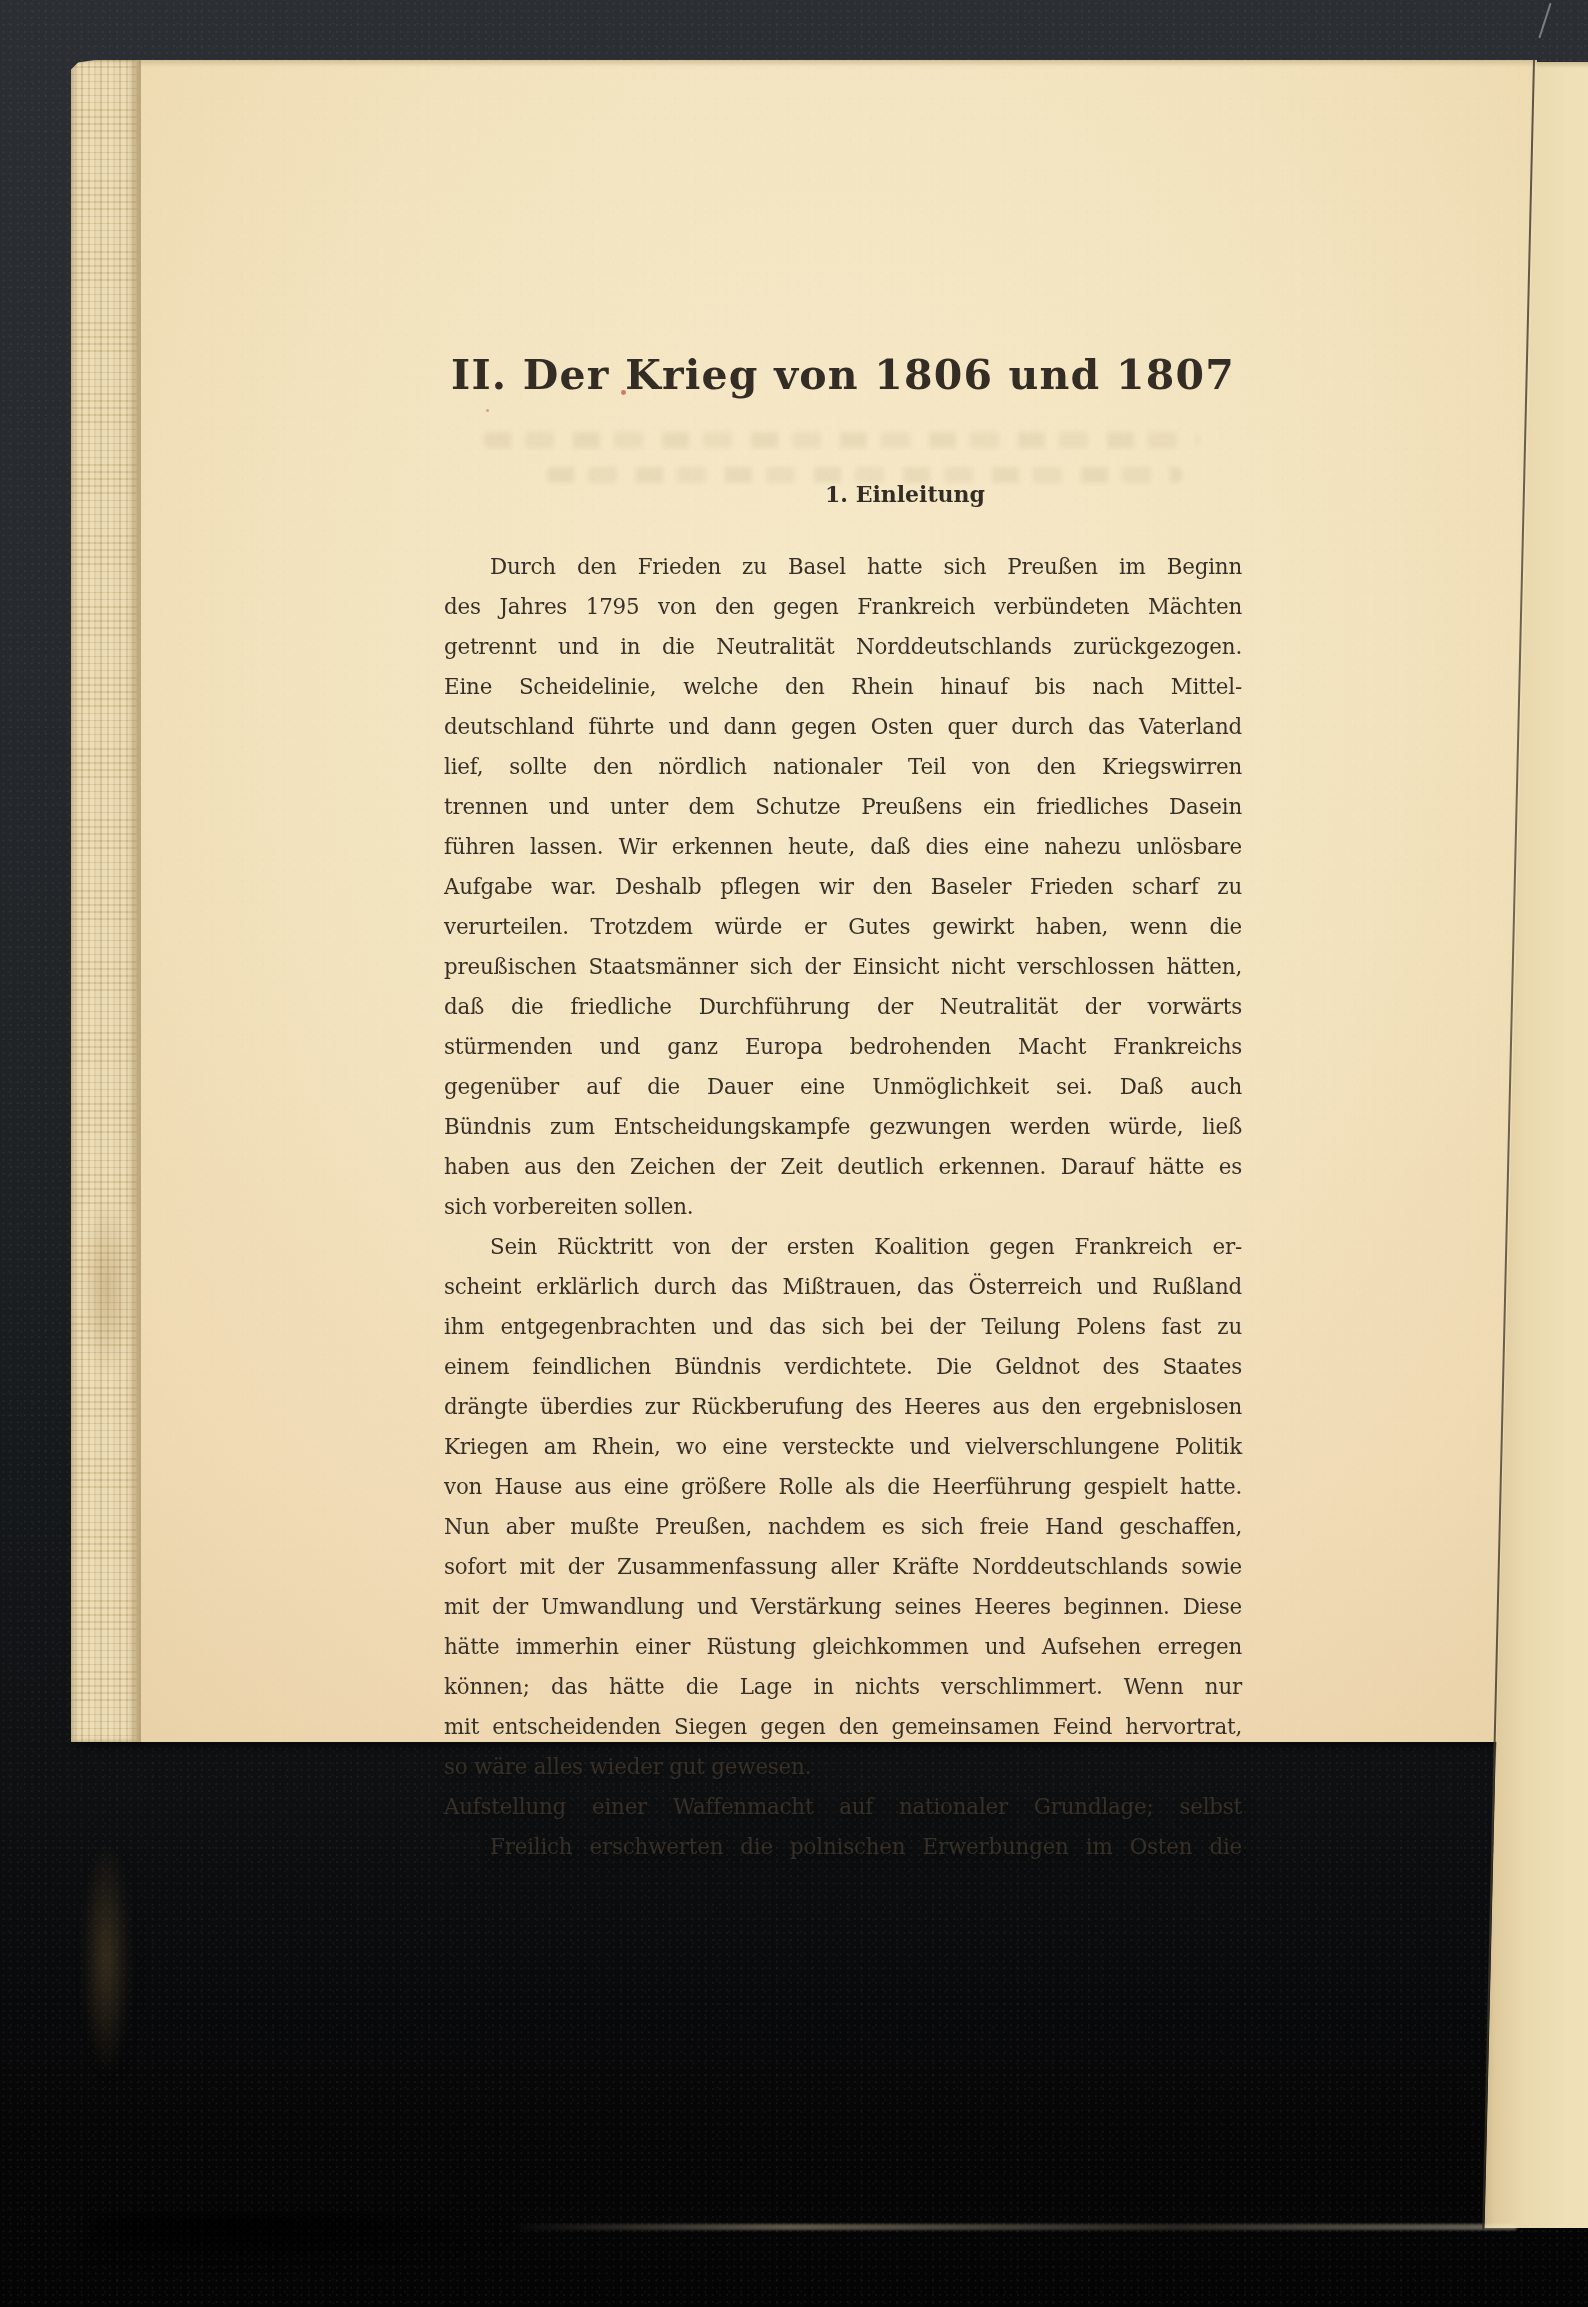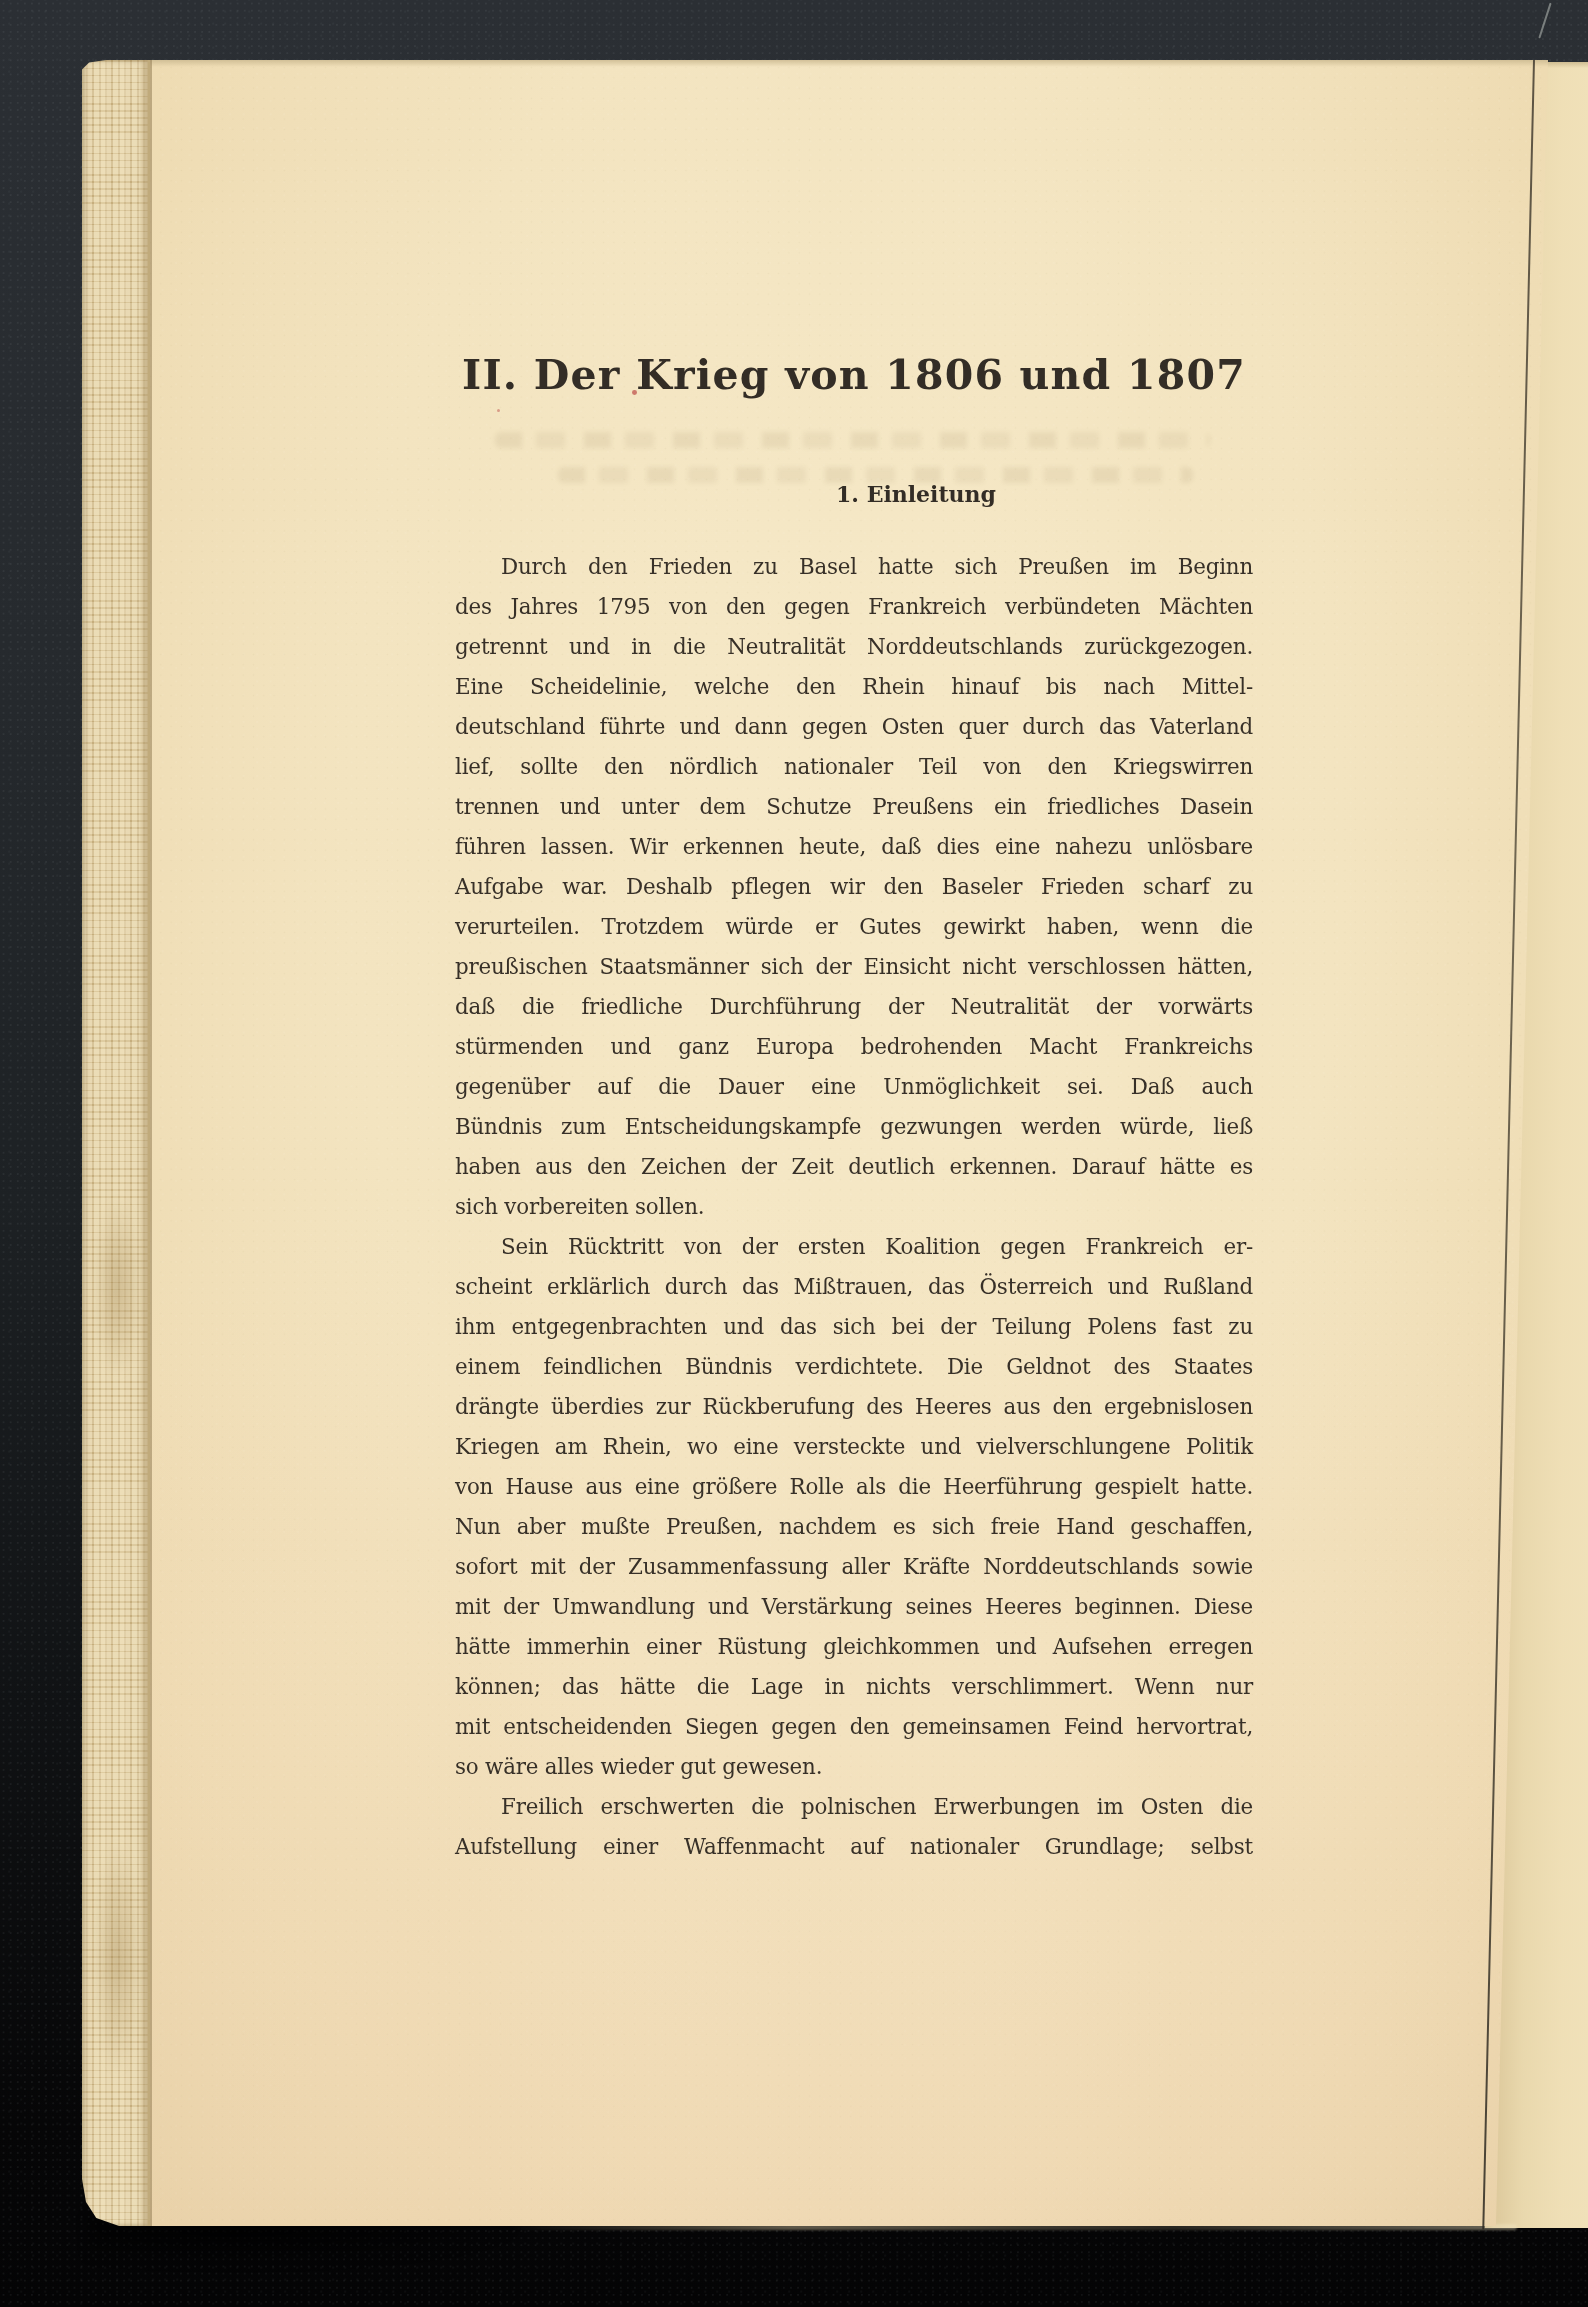--- a/index.html
+++ b/index.html
@@ -31,25 +31,24 @@
     background: linear-gradient(180deg, #cbb98e, rgba(203,185,142,0)); opacity:.9;
   }
   .crease {
     position:absolute; left:1533px; top:60px; width:2.4px; height:2170px; z-index:4;
     background: linear-gradient(180deg, #433c30, #5a5240 35%, #4a4334 70%, #2c2820);
     transform-origin: top left; transform: rotate(1.34deg);
     filter: blur(0.5px); opacity:.85;
   }
   
   .sheet {
-    position:absolute; left:71px; top:60px; width:1466px; height:2166px; z-index:3;
+    position:absolute; left:71px; top:60px; width:1466px; height:1682px; z-index:3;
     background: radial-gradient(ellipse at 52% 36%, #f6e9c8 0%, #f3e4c0 46%, #eedbb2 76%, #e5d1a4 100%);
     clip-path: polygon(24px 0, 1466px 0, 1414px 2166px, 37px 2166px, 14.3px 2158px, 4px 2142px, 0 2119px, 0 9.5px, 7.1px 2.4px);
     filter: drop-shadow(4px 4.8px 5.6px rgba(0,0,0,.55));
-    margin-left: 11px;
   }
   .grain {
     position:absolute; inset:0;
     background-image:
       radial-gradient(rgba(122,94,44,.05) 0.8px, transparent 1px),
       radial-gradient(rgba(255,255,255,.06) 0.8px, transparent 1px);
     background-size: 10.3px 10.3px, 13.5px 13.5px;
     background-position: 1.6px 2.4px, 6.4px 7.1px;
   }
   .tint {
@@ -167,18 +166,18 @@
         <div class="line">drängte überdies zur Rückberufung des Heeres aus den ergebnislosen</div>
         <div class="line">Kriegen am Rhein, wo eine versteckte und vielverschlungene Politik</div>
         <div class="line">von Hause aus eine größere Rolle als die Heerführung gespielt hatte.</div>
         <div class="line">Nun aber mußte Preußen, nachdem es sich freie Hand geschaffen,</div>
         <div class="line">sofort mit der Zusammenfassung aller Kräfte Norddeutschlands sowie</div>
         <div class="line">mit der Umwandlung und Verstärkung seines Heeres beginnen.  Diese</div>
         <div class="line">hätte immerhin einer Rüstung gleichkommen und Aufsehen erregen</div>
         <div class="line">können; das hätte die Lage in nichts verschlimmert.  Wenn nur</div>
         <div class="line">mit entscheidenden Siegen gegen den gemeinsamen Feind hervortrat,</div>
         <div class="line lastleft">so wäre alles wieder gut gewesen.</div>
+        <div class="line">Aufstellung einer Waffenmacht auf nationaler Grundlage; selbst</div>
         <div class="line first">Freilich erschwerten die polnischen Erwerbungen im Osten die</div>
-        <div class="line">Aufstellung einer Waffenmacht auf nationaler Grundlage; selbst</div>
       </div>
   </div>
 </div>
 
 
 </body></html>

